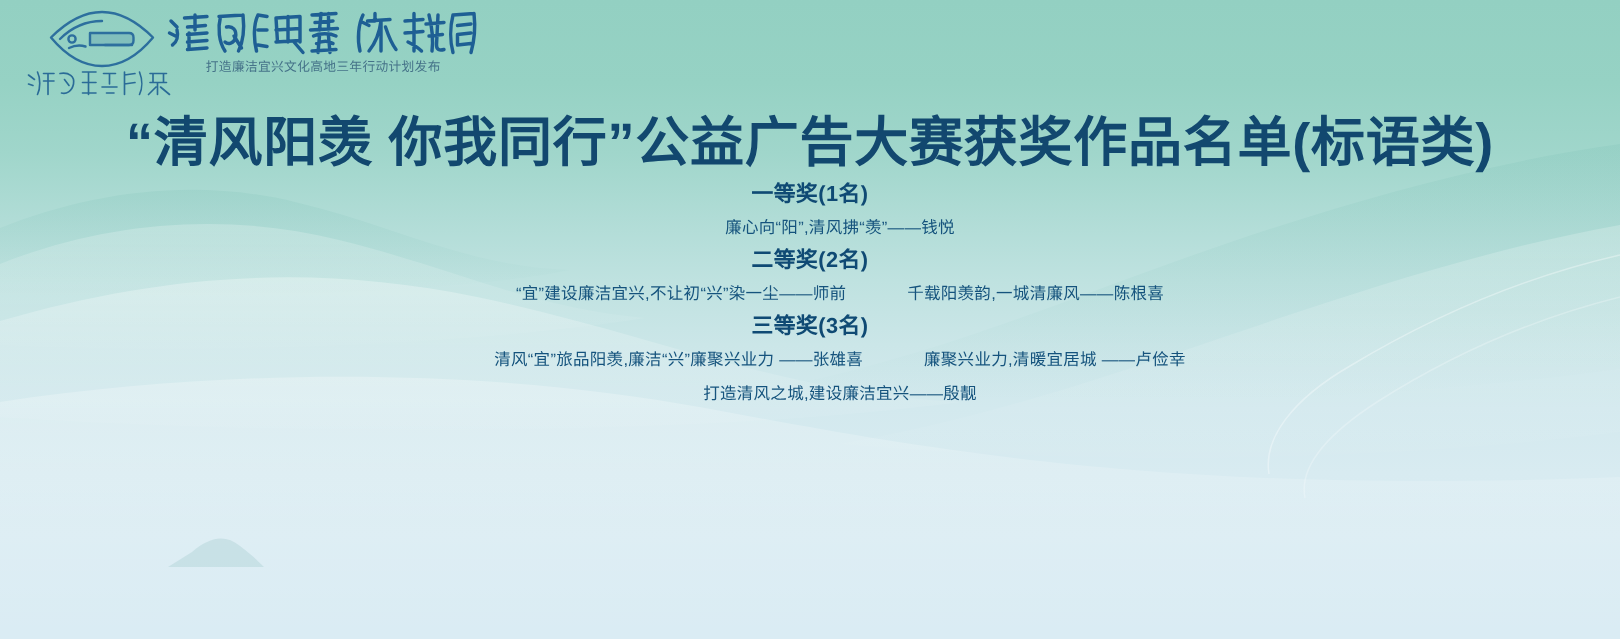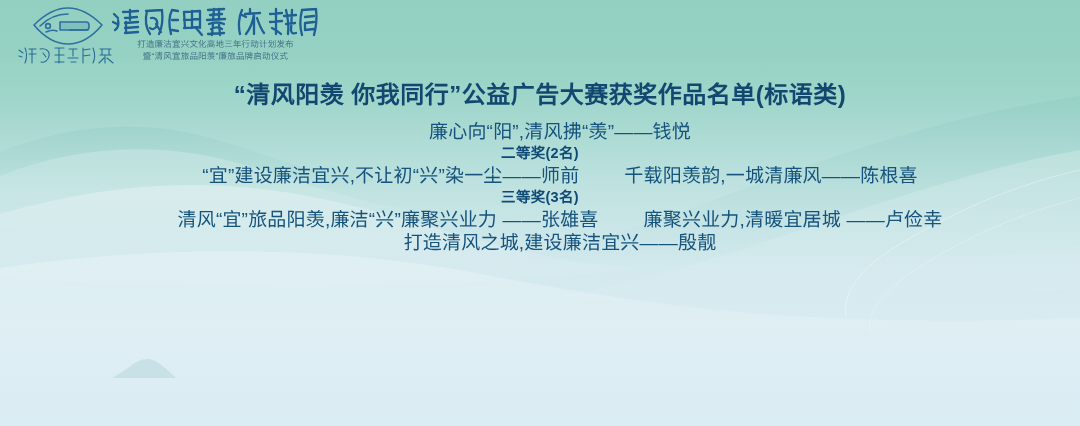--- a/index.html
+++ b/index.html
@@ -96,21 +96,21 @@
     opacity: .92;
   }
 
   
   .main-title {
     position: absolute;
     left: 0;
     top: 76px;
     width: 1080px;
     text-align: center;
-    font-size: 24px;
+    font-size: 36px;
     line-height: 38px;
     font-weight: 700;
     color: #12486f;
     letter-spacing: 0.5px;
     white-space: nowrap;
   }
 
   
   .awards {
     position: absolute;
@@ -121,21 +121,21 @@
   }
   .award-group { margin-bottom: 0; }
   .award-heading {
     font-size: 14.5px;
     line-height: 21px;
     font-weight: 700;
     color: #0f4a74;
     letter-spacing: 0.3px;
   }
   .award-row {
-    font-size: 19px;
+    font-size: 11px;
     line-height: 23px;
     color: #15537d;
     letter-spacing: 0.2px;
     white-space: nowrap;
     padding-left: 40px;
   }
   .award-entry { display: inline-block; }
   .award-gap { display: inline-block; width: 34px; }
 </style>
 </head>
@@ -228,30 +228,30 @@
           <path d="M162,8 L174,7 M168,3 L168,28 M162,16 L174,15 M164,22 C168,24 171,26 173,28
                    M178,4 C180,12 181,20 180,28 M176,10 L188,9 M184,4 L183,24 C183,27 185,28 188,27
                    M178,18 L187,17"></path>
 
           <path d="M194,4 C192,12 192,22 194,29 M194,4 L208,3 M208,3 C209,12 208,22 206,29
                    M197,11 L206,10 M197,17 L206,16 M197,17 L197,24 M197,24 L206,23"></path>
         </g>
       </svg>
       <div class="sub-lines">
         <div class="sub-line">打造廉洁宜兴文化高地三年行动计划发布</div>
-        <div class="sub-line">暨“清风宜旅品阳羡”廉旅品牌启动仪式</div>
       </div>
     </div>
   </div>
 
   <div class="main-title">“清风阳羡 你我同行”公益广告大赛获奖作品名单(标语类)</div>
 
   <div class="awards">
 
     <div class="award-group">
+      <div class="award-heading">一等奖(1名)</div>
       <div class="award-row">
         <span class="award-entry">廉心向“阳”,清风拂“羡”——钱悦</span>
       </div>
     </div>
 
     <div class="award-group">
       <div class="award-heading">二等奖(2名)</div>
       <div class="award-row">
         <span class="award-entry">“宜”建设廉洁宜兴,不让初“兴”染一尘——师前</span>
         <span class="award-gap"></span>

